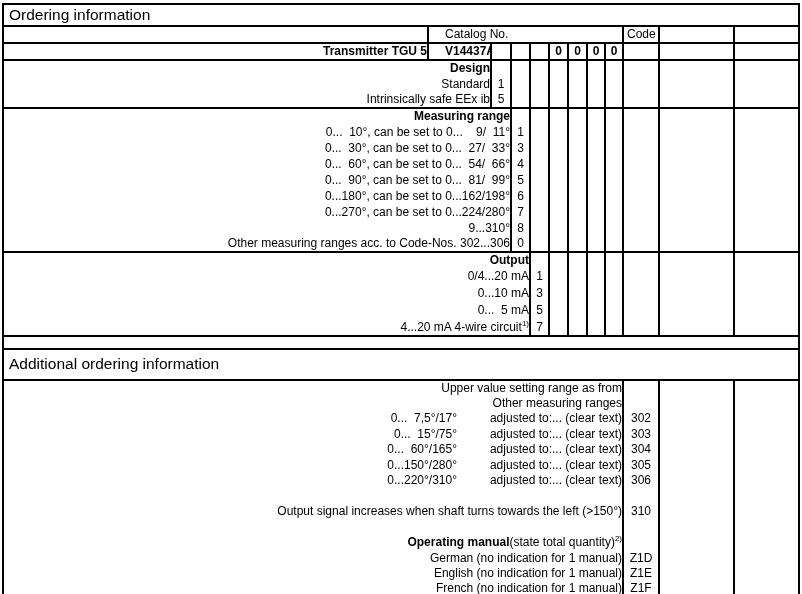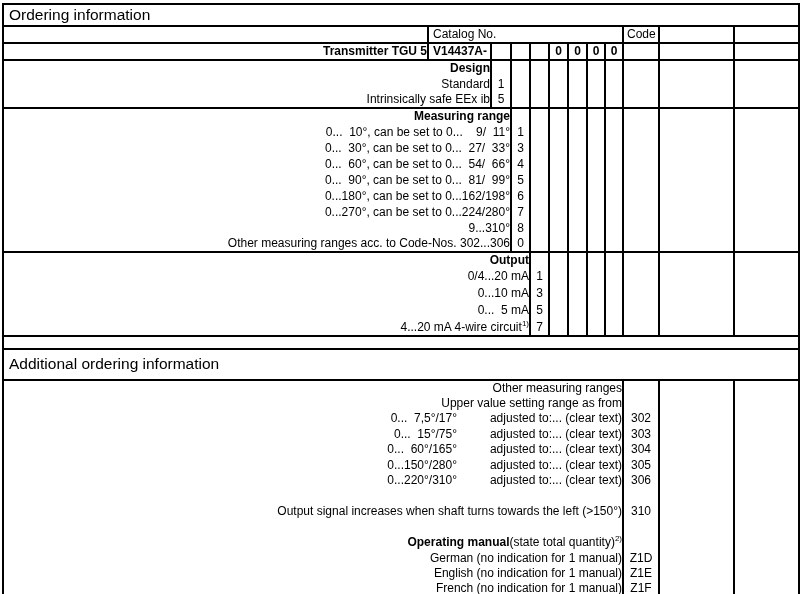--- a/index.html
+++ b/index.html
@@ -1,20 +1,20 @@
 <!DOCTYPE html>
 <html><head>
 <meta charset="utf-8">
 <style>
   html,body{margin:0;padding:0;background:#ffffff;}
   body{padding:3px 2px;font-family:"Liberation Sans","DejaVu Sans",sans-serif;color:#000;}
   table{border-collapse:collapse;table-layout:fixed;width:796px;border:2px solid #000;}
   td{font-size:12px;line-height:1.05;vertical-align:middle;padding:0;overflow:hidden;white-space:pre;}
   td.main{padding-left:4px;text-align:right;}
-  td.lbl{padding-left:4px;text-align:left;}
+  td.lbl{padding-left:16px;text-align:left;}
   .b{font-weight:bold;}
   .title-cell{font-size:15.5px;font-weight:normal;padding-left:5px;}
   .bl{border-left:2px solid #000;}
   .bt td{border-top:2px solid #000;}
   .bb td{border-bottom:2px solid #000;}
   td.digit{text-align:center;}
   td.code-val{text-align:center;}
   td.code-hdr{padding-left:3px;}
   tr.h21{height:31px;} tr.h22{height:22px;} tr.h17{height:17px;}
   tr.h16{height:16px;padding-left:25px;} tr.h15{height:15.5px;} tr.h13{height:13px;}
@@ -278,27 +278,27 @@
 
   <tr class="h13 bt">
     <td colspan="12"></td>
   </tr>
 
   <tr class="h21 bt bb">
     <td colspan="12" class="title-cell">Additional ordering information</td>
   </tr>
 
   <tr class="h15">
+    <td colspan="9" class="main">Upper value setting range as from</td>
+    <td class="bl"></td>
+        <td class="bl"></td>
+        <td class="bl"></td>
+  </tr>
+  <tr class="h15">
     <td colspan="9" class="main">Other measuring ranges</td>
-    <td class="bl"></td>
-        <td class="bl"></td>
-        <td class="bl"></td>
-  </tr>
-  <tr class="h15">
-    <td colspan="9" class="main">Upper value setting range as from</td>
     <td class="bl"></td>
         <td class="bl"></td>
         <td class="bl"></td>
   </tr>
 
   <tr class="h15">
     <td colspan="9" class="main"><span class="rng">0...  7,5°/17°</span><span class="adj">adjusted to:</span><span>... (clear text)</span></td>
     <td class="bl code-val">302</td>
     <td class="bl"></td>
         <td class="bl"></td>

